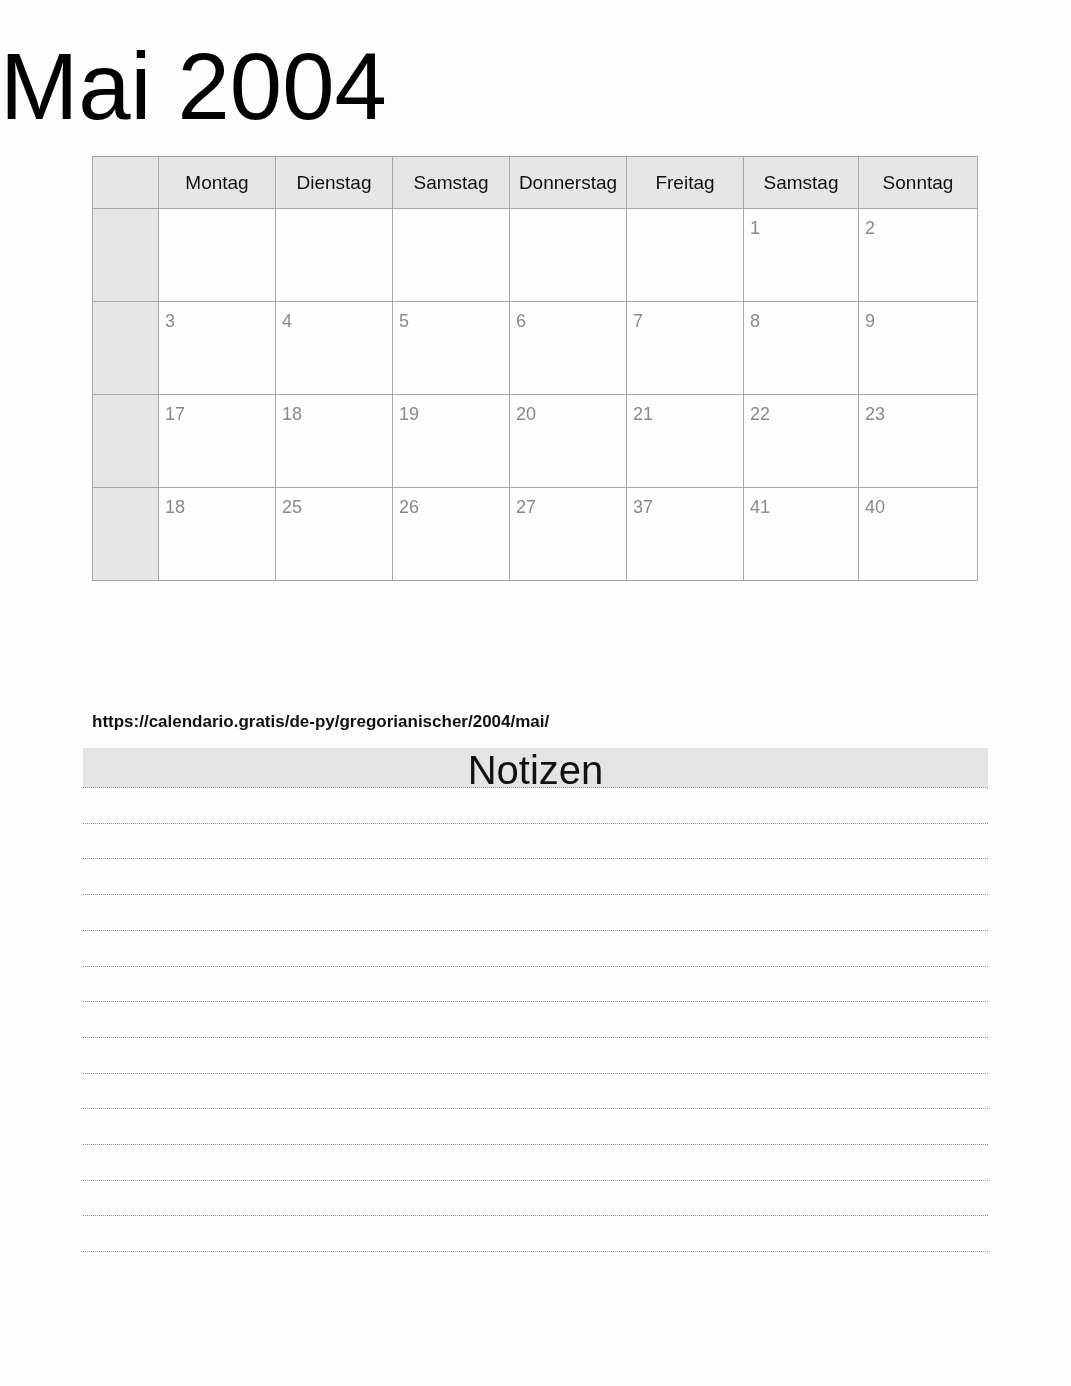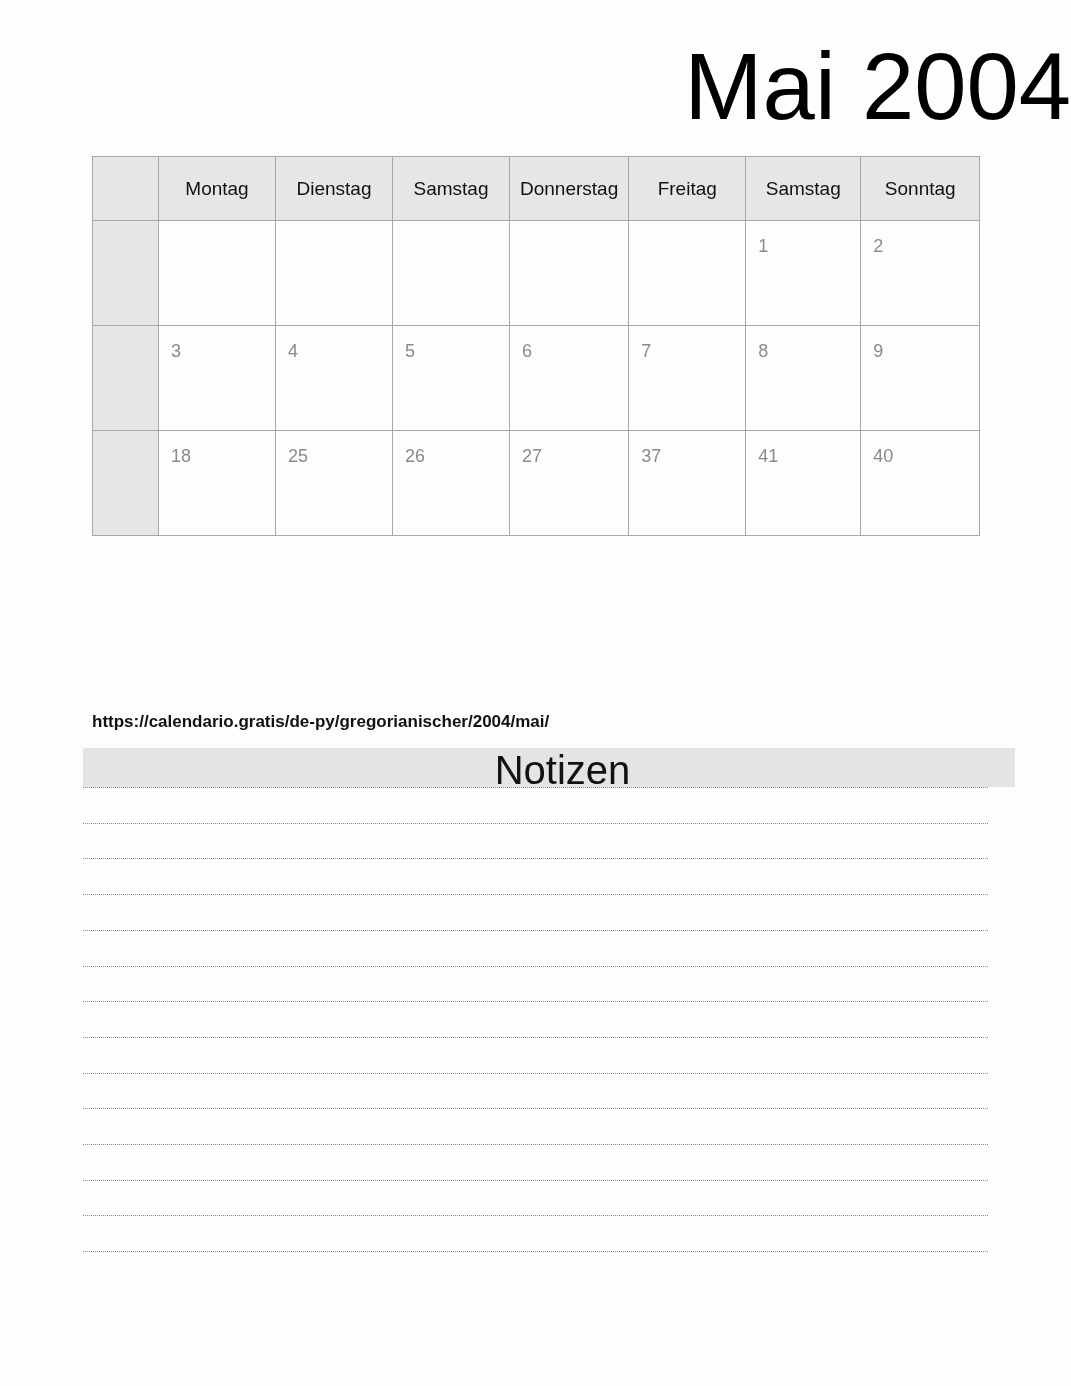--- a/index.html
+++ b/index.html
@@ -3,47 +3,47 @@
 <meta charset="utf-8">
 <style>
   html, body { margin: 0; padding: 0; }
   body {
     width: 1071px; height: 1386px; background: #fdfdfd;
     position: relative; overflow: hidden;
     font-family: "Liberation Sans", sans-serif;
   }
   .title {
     position: absolute; left: 0; top: 32px; width: 1071px;
-    text-align: right; font-size: 94px; line-height: 110px; color: #000;
+    text-align: left; font-size: 94px; line-height: 110px; color: #000;
   }
   .cal {
     position: absolute; left: 92px; top: 156px;
     border-collapse: collapse; table-layout: fixed;
   }
   .cal td, .cal th {
-    border: 1.5px solid #a8a8a8; padding: 10px; vertical-align: top; margin-top: 41px;
+    border: 1.5px solid #a8a8a8; padding: 4px; vertical-align: top; margin-top: 41px;
   }
   .cal th {
     background: #e6e6e6; height: 43px; font-weight: normal;
     font-size: 19px; color: #111; vertical-align: middle; text-align: center;
   }
   .cal th.weekcol, .cal td.weekcol { background: #e6e6e6; }
   .cal td { height: 84px; background: #fdfdfd; }
   .daynum {
     display: block; font-size: 18px; color: #8a8a8a;
     padding: 5px 0 0 2px; line-height: 20px;
   }
   .url {
     position: absolute; left: 92px; top: 712px;
     font-size: 17px; color: #111; font-weight: bold;
   }
   .notes-bar {
     position: absolute; left: 83px; top: 748px; width: 905px; height: 39px;
     background: #e4e4e4; text-align: center;
-    font-size: 40px; line-height: 44px; color: #111; overflow: visible; padding-left: 27px;
+    font-size: 40px; line-height: 44px; color: #111; overflow: visible;
   }
   .note-line {
     position: absolute; left: 83px; width: 905px; height: 0;
     border-top: 1.5px dotted #8c8c8c;
   }
 </style>
 </head>
 <body>
 
 <div class="title">Mai 2004</div>
@@ -116,20 +116,44 @@
         <td>
           <span class="daynum">8</span>
         </td>
         <td>
           <span class="daynum">9</span>
         </td>
       </tr>
       <tr>
         <td class="weekcol"></td>
         <td>
+          <span class="daynum">17</span>
+        </td>
+        <td>
+          <span class="daynum">18</span>
+        </td>
+        <td>
+          <span class="daynum">19</span>
+        </td>
+        <td>
+          <span class="daynum">20</span>
+        </td>
+        <td>
+          <span class="daynum">21</span>
+        </td>
+        <td>
+          <span class="daynum">22</span>
+        </td>
+        <td>
+          <span class="daynum">23</span>
+        </td>
+      </tr>
+      <tr>
+        <td class="weekcol"></td>
+        <td>
           <span class="daynum">18</span>
         </td>
         <td>
           <span class="daynum">25</span>
         </td>
         <td>
           <span class="daynum">26</span>
         </td>
         <td>
           <span class="daynum">27</span>

